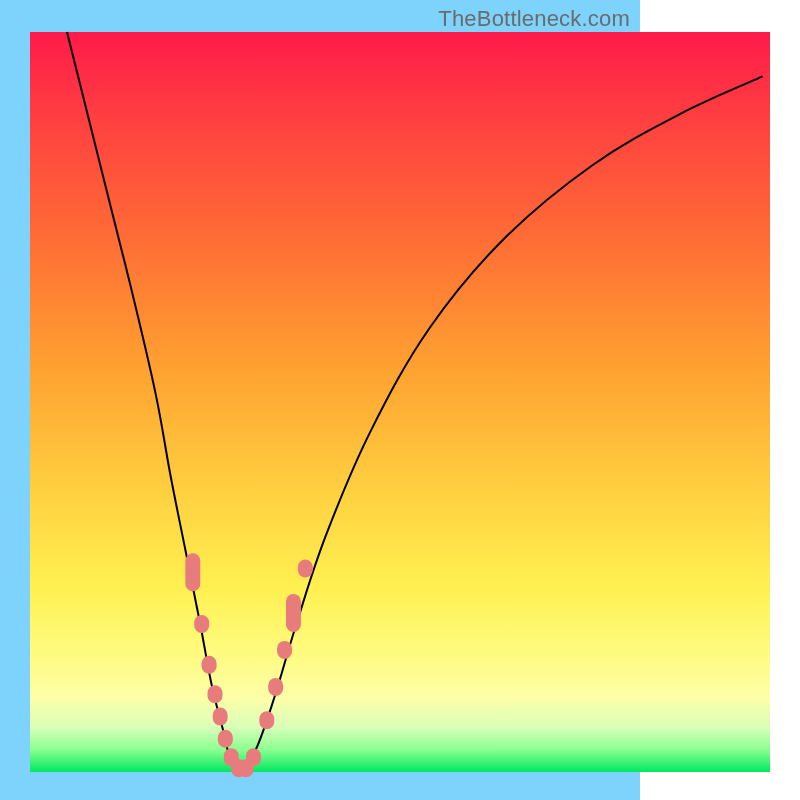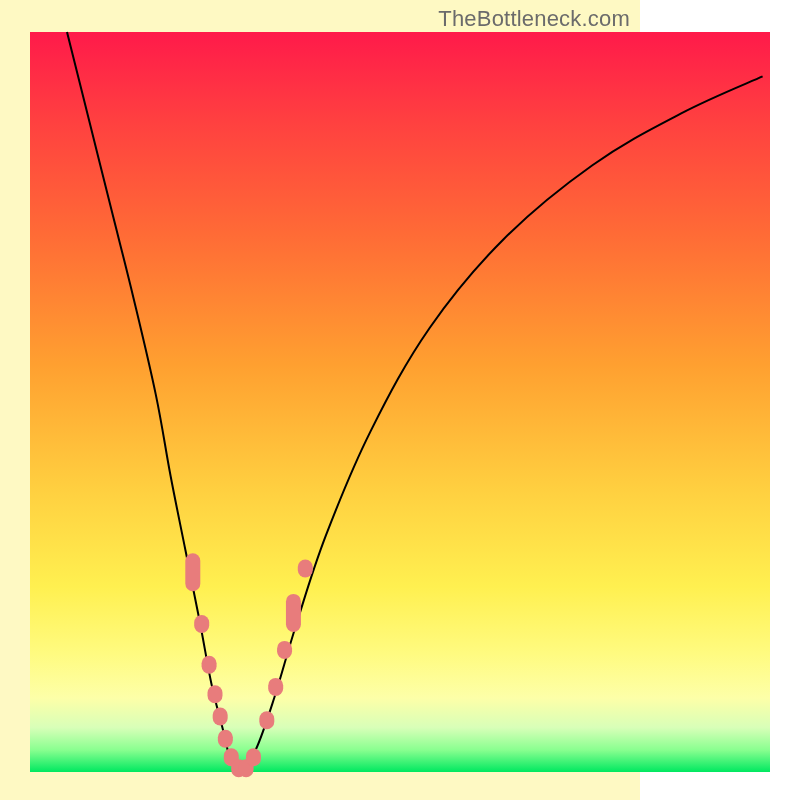--- a/index.html
+++ b/index.html
@@ -5,21 +5,21 @@
   body {
     margin: 0;
     padding: 0;
     background: #fff;
     font-family: Arial, Helvetica, sans-serif;
   }
   .chart-container {
     position: relative;
     width: 640px;
     height: 800px;
-    background: #fef9c3;
+    background: #7dd3fc;
   }
   .plot-area {
     position: absolute;
     left: 30px;
     top: 32px;
     width: 740px;
     height: 740px;
     background: linear-gradient(
       to bottom,
       #ff1a4a 0%,

